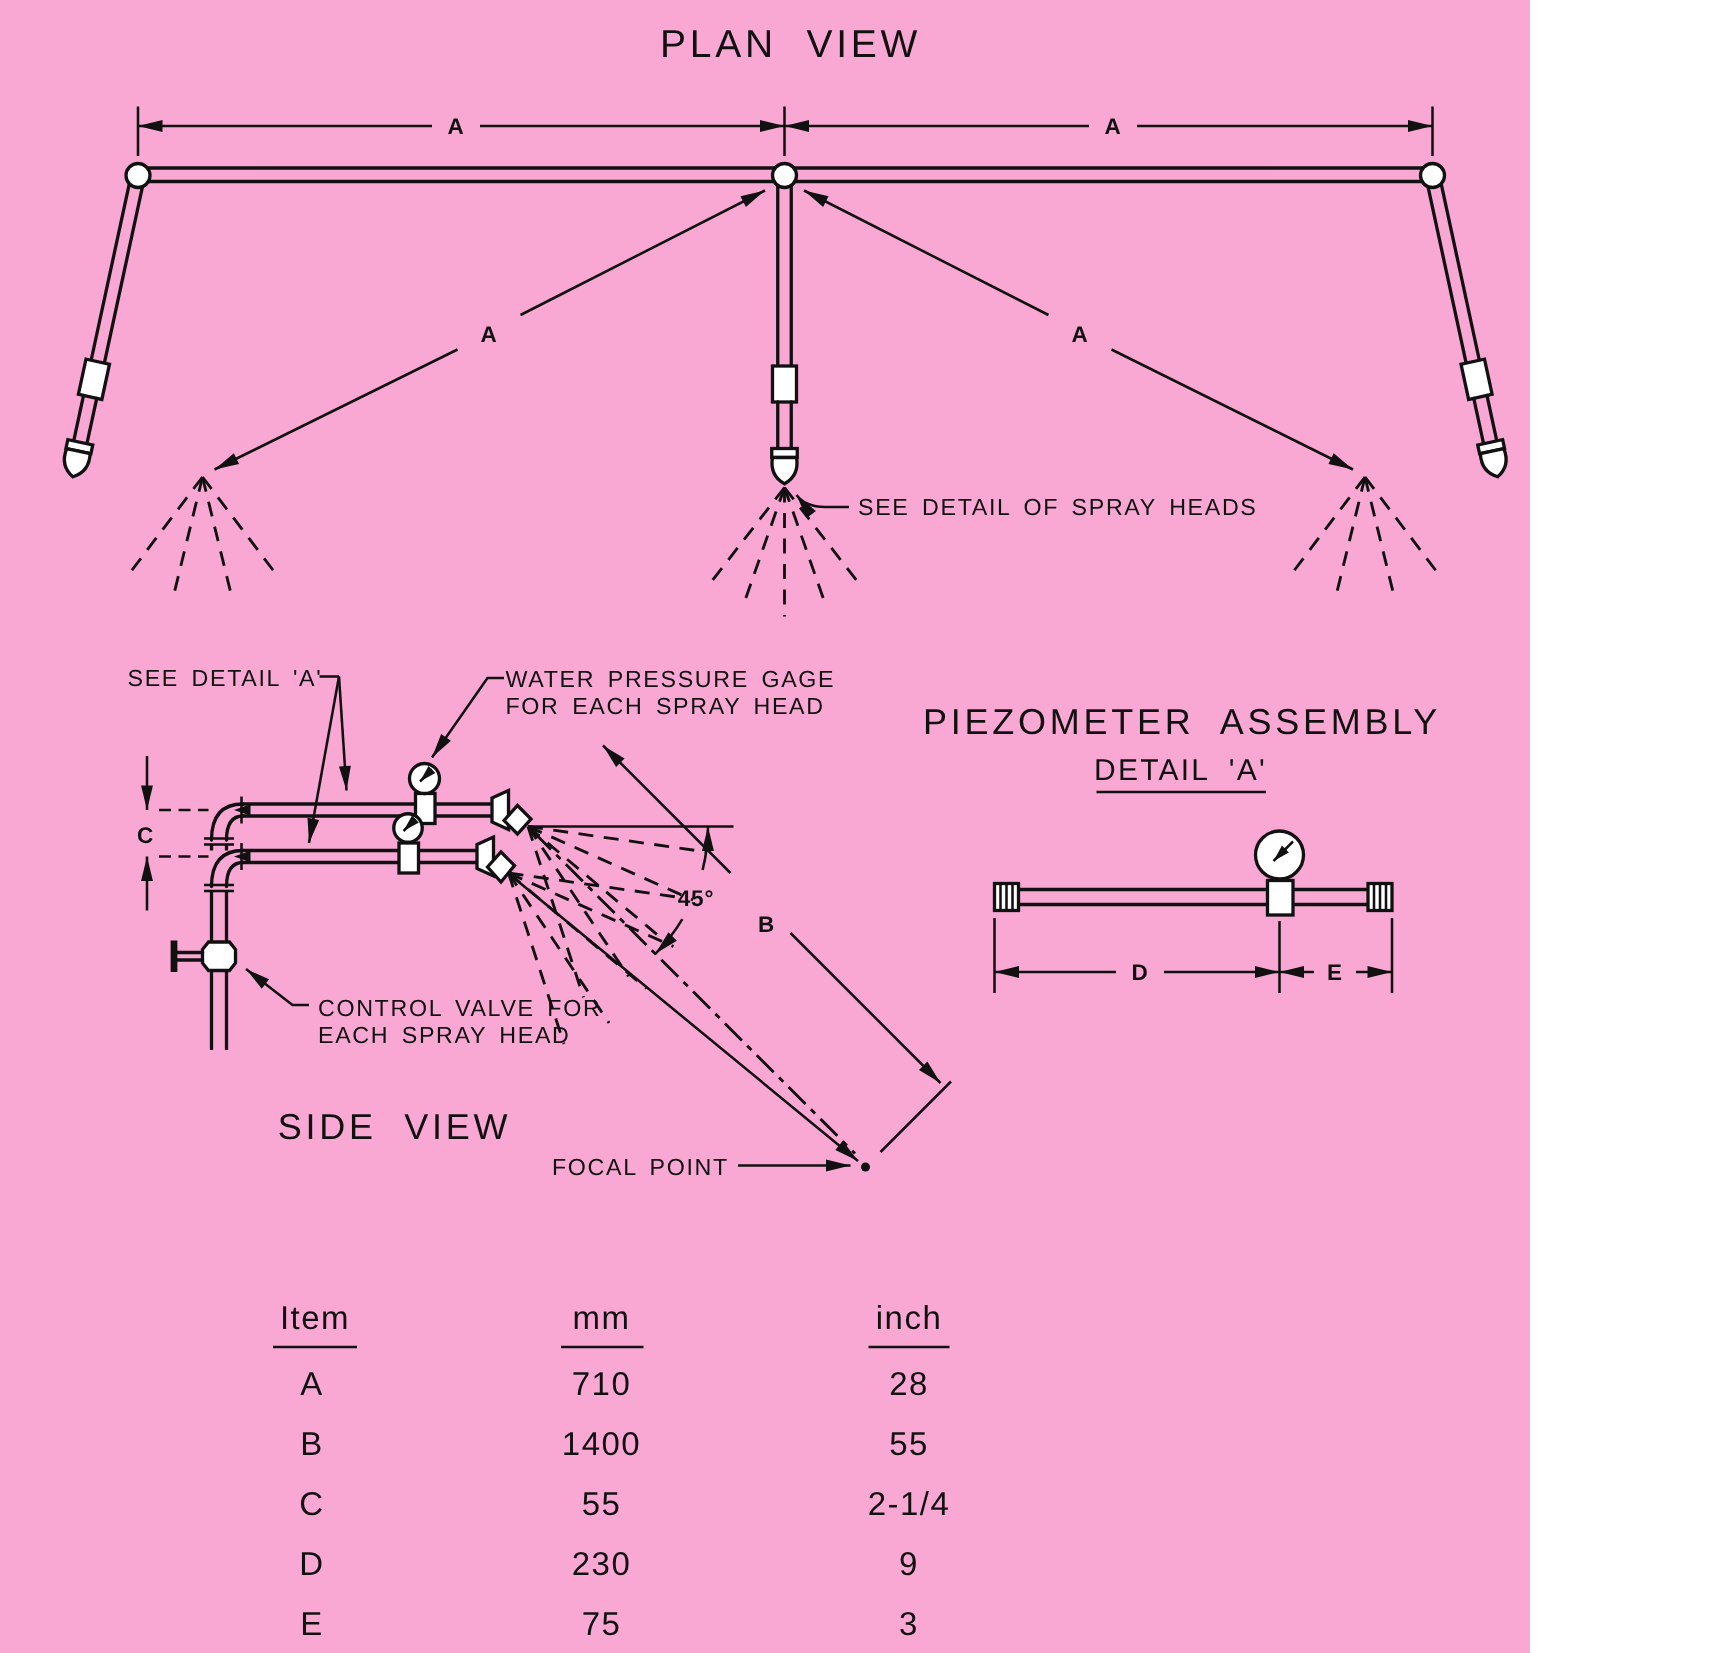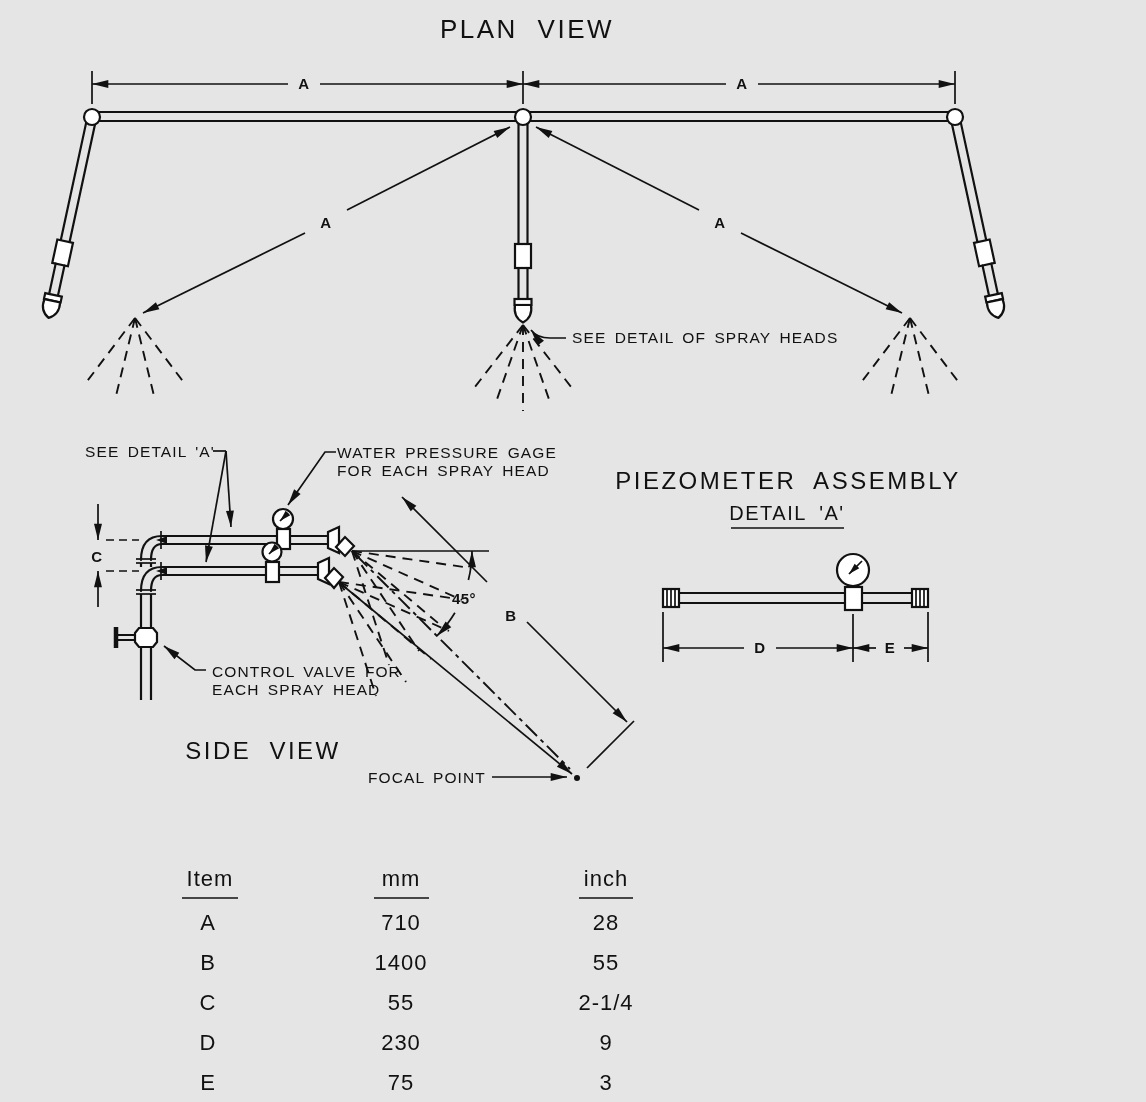--- a/index.html
+++ b/index.html
@@ -1,16 +1,16 @@
 <!DOCTYPE html>
 <html><head>
 <meta charset="utf-8">
 <style>
   html,body{margin:0;padding:0;background:#ffffff;}
-  #canvas{width:1146px;height:1102px;position:relative;background:#e5e5e5;}
+  #canvas{width:1020px;height:1102px;position:relative;background:#f9a8d4;}
   svg{display:block;font-family:"Liberation Sans", sans-serif;}
   .obj{stroke:#111;stroke-width:2.2;fill:none;stroke-linecap:round;}
   .obj-sq{stroke:#111;stroke-width:2.2;fill:none;stroke-linecap:butt;}
   .objw{stroke:#111;stroke-width:2.2;fill:#fff;}
   .dim{stroke:#111;stroke-width:1.7;fill:none;stroke-linecap:butt;}
   .dash{stroke:#111;stroke-width:1.9;fill:none;stroke-dasharray:10 7;stroke-linecap:butt;}
   .cdash{stroke:#111;stroke-width:1.6;fill:none;stroke-dasharray:8 5;}
   .cline{stroke:#111;stroke-width:1.9;fill:none;stroke-dasharray:16 5 4 5;}
   .solidfill{fill:#111;stroke:none;}
   text{fill:#111;stroke:none;}

